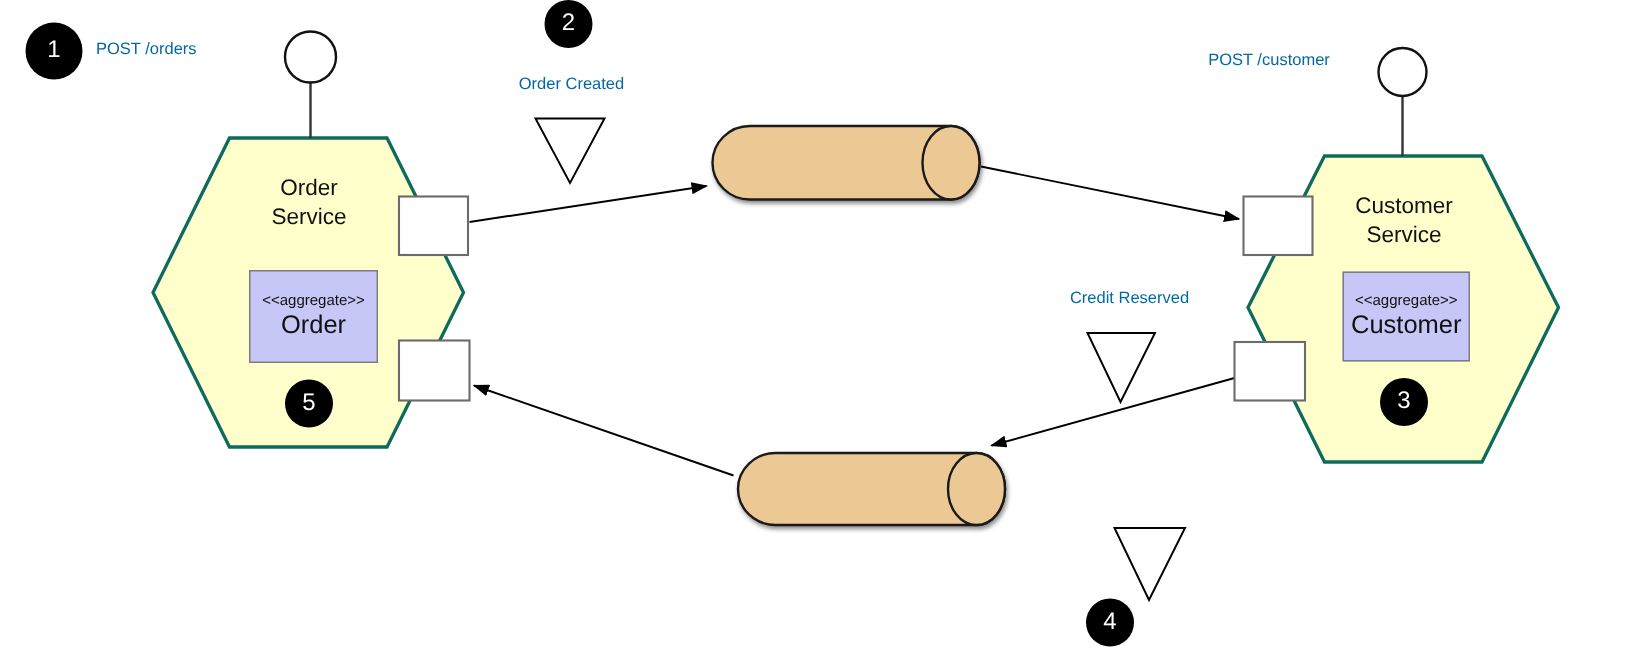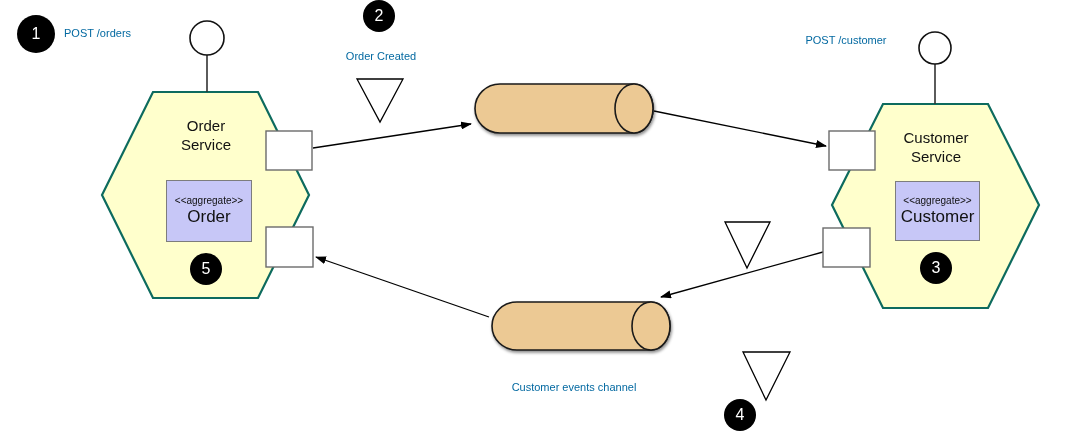--- a/index.html
+++ b/index.html
@@ -87,22 +87,22 @@
 
   <div class="badge" style="left:17px;top:15px;width:38px;height:38px;">1</div>
   <div class="badge" style="left:363px;top:0px;width:32px;height:32px;">2</div>
   <div class="badge" style="left:920px;top:252px;width:32px;height:32px;">3</div>
   <div class="badge" style="left:724px;top:399px;width:32px;height:32px;">4</div>
   <div class="badge" style="left:190px;top:253px;width:32px;height:32px;">5</div>
 
   <div class="label" style="left:64px;top:24px;">POST /orders</div>
   <div class="label centered" style="left:306px;top:47px;width:150px;">Order Created</div>
   <div class="label centered" style="left:771px;top:31px;width:150px;">POST /customer</div>
+  <div class="label centered" style="left:678px;top:190px;width:150px;">Credit Reserved</div>
 
-  <div class="label centered" style="left:474px;top:378px;width:200px;">Customer events channel</div>
 
   <div class="svc-name" style="left:126px;top:116px;width:160px;">Order
 Service</div>
   <div class="svc-name" style="left:856px;top:128px;width:160px;">Customer
 Service</div>
 
   <div class="agg" style="left:166px;top:180px;width:84px;height:60px;">
     <span class="st">&lt;&lt;aggregate&gt;&gt;</span>
     <span class="nm">Order</span>
   </div>

